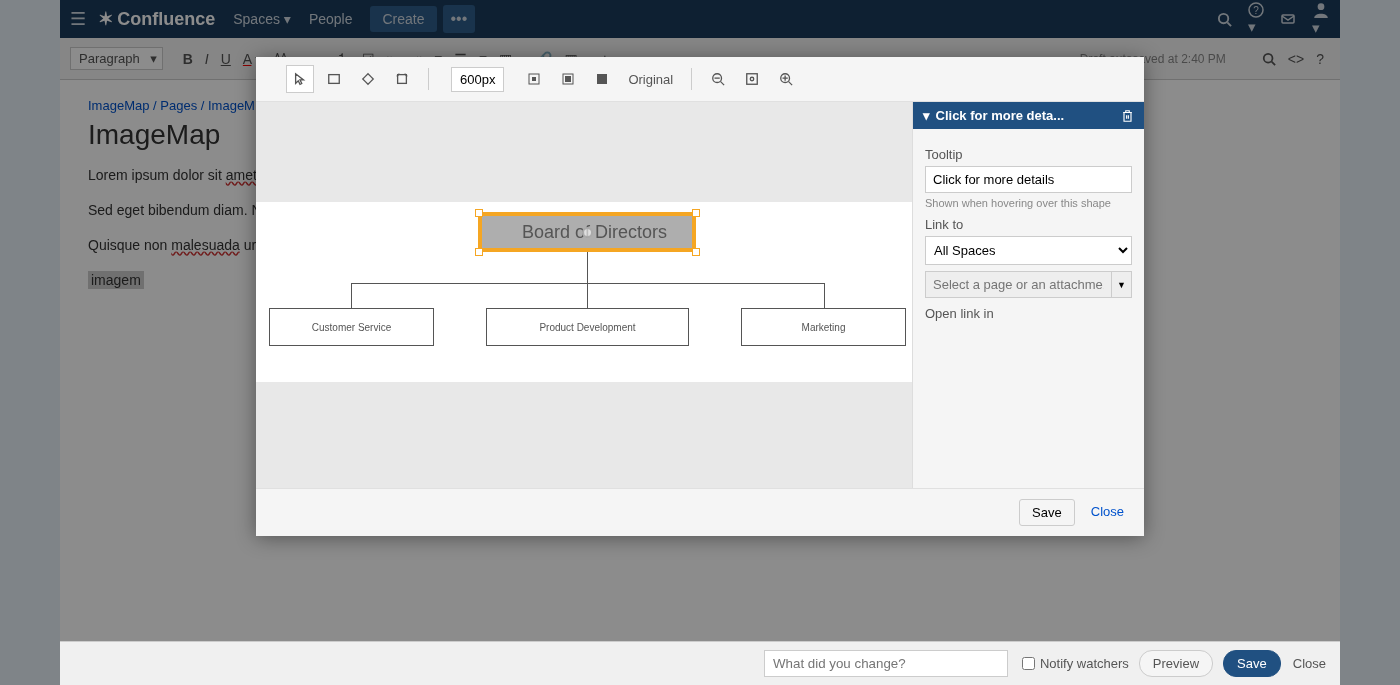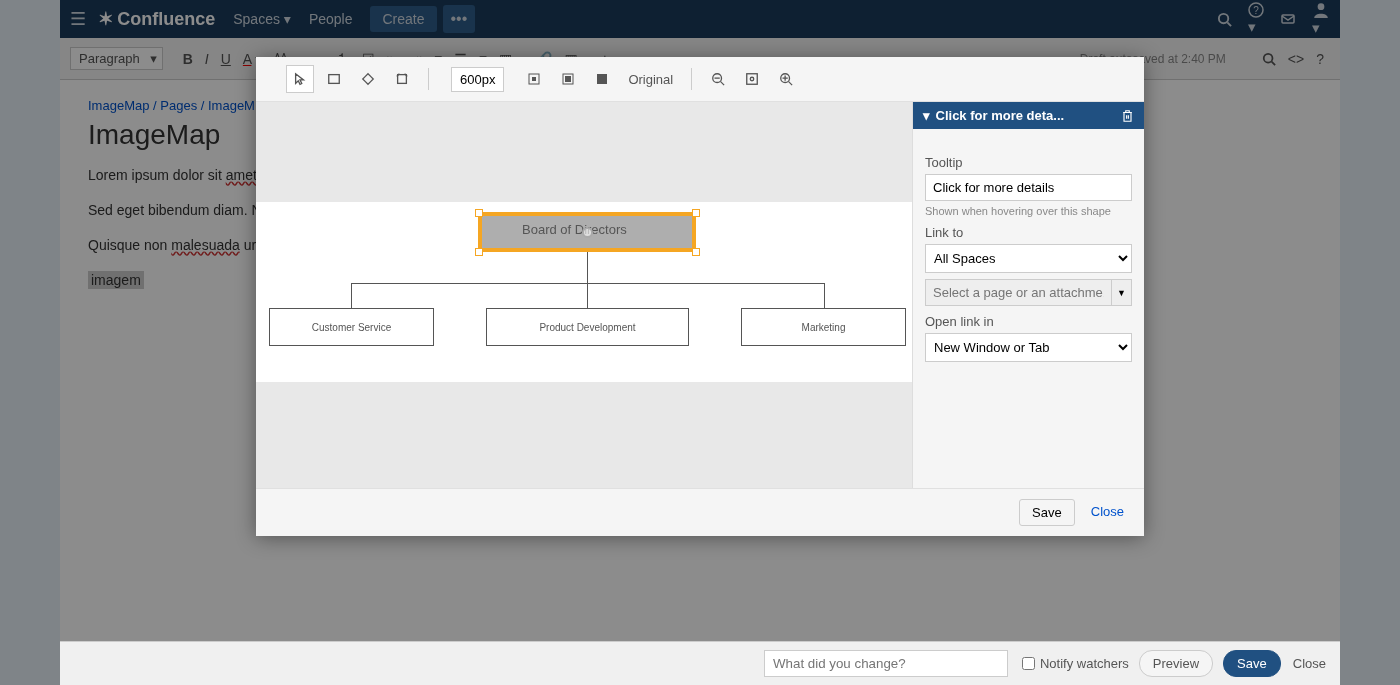--- a/index.html
+++ b/index.html
@@ -43,27 +43,27 @@
 .modal-toolbar .divider { width:1px; height:22px; background:#ccc; margin:0 6px;}
 .modal-toolbar .orig { font-size: 13px; color: #555; margin: 0 6px; cursor:pointer;}
 
 .modal-body { display: flex; height: 386px; }
 .canvas { flex: 1; background: #e8e8e8; position: relative; }
 .canvas .white-area { position:absolute; top:100px; left:0; right:0; height:180px; background:#fff;}
 .org-box { position: absolute; background:#fff; border: 1px solid #555; display:flex; align-items:center; justify-content:center; font-size:10px; color:#555; }
 .org-line { position:absolute; background:#555; }
 .sel-box { position:absolute; border:4px solid #f5a623; background: rgba(120,120,120,0.6); }
 .sel-handle { position:absolute; width:8px; height:8px; background:#fff; border:1px solid #f5a623; }
-.sel-label { position:absolute; color:#555; font-size:13px; }
+.sel-label { position:absolute; color:#555; font-size:18px; }
 .sel-dot { position:absolute; width:11px; height:11px; border-radius:50%; border:2px solid #aaa; background:rgba(255,255,255,0.6); }
 
 .side-panel { width: 232px; background:#f5f5f5; border-left:1px solid #ddd; }
 .panel-hdr { background:#205081; color:#fff; padding:6px 10px; display:flex; align-items:center; font-size:13px; font-weight:600;}
 .panel-hdr .del { margin-left:auto; cursor:pointer; }
-.panel-body { padding: 18px 12px; }
+.panel-body { padding: 10px 12px; }
 .panel-body .lbl { font-size:13px; color:#555; margin-top:8px; margin-bottom:4px; }
 .panel-body input[type=text] { width:100%; padding:5px 7px; border:1px solid #ccc; font-size:13px; }
 .panel-body .help { font-size:11px; color:#888; margin-top:4px; }
 .panel-body select { width:100%; padding:5px 4px; border:1px solid #ccc; font-size:13px; background:#fff;}
 .panel-body .combo { display:flex; }
 .panel-body .combo input { flex:1; background:#eee; }
 .panel-body .combo .dd { width:20px; border:1px solid #ccc; border-left:0; background:#eee; display:flex; align-items:center; justify-content:center; font-size:9px;}
 
 .modal-footer { padding: 10px 14px; border-top:1px solid #e0e0e0; display:flex; justify-content:flex-end; gap:10px; background:#f5f5f5;}
 .modal-footer .btn { padding:5px 12px; border:1px solid #ccc; background:#f5f5f5; font-size:13px; cursor:pointer; border-radius:3px; }
@@ -278,21 +278,20 @@
         <div class="lbl">Link to</div>
         <select><option>All Spaces</option></select>
 
         <div style="height:6px;"></div>
         <div class="combo">
           <input type="text" disabled="" placeholder="Select a page or an attachme..." style="">
           <span class="dd">▼</span>
         </div>
 
         <div class="lbl">Open link in</div>
-        <select><option>New Window or Tab</option></select>
       </div>
     </div>
   </div>
 
   <div class="modal-footer">
     <span class="btn">Save</span>
     <span class="link">Close</span>
   </div>
 </div>
 

